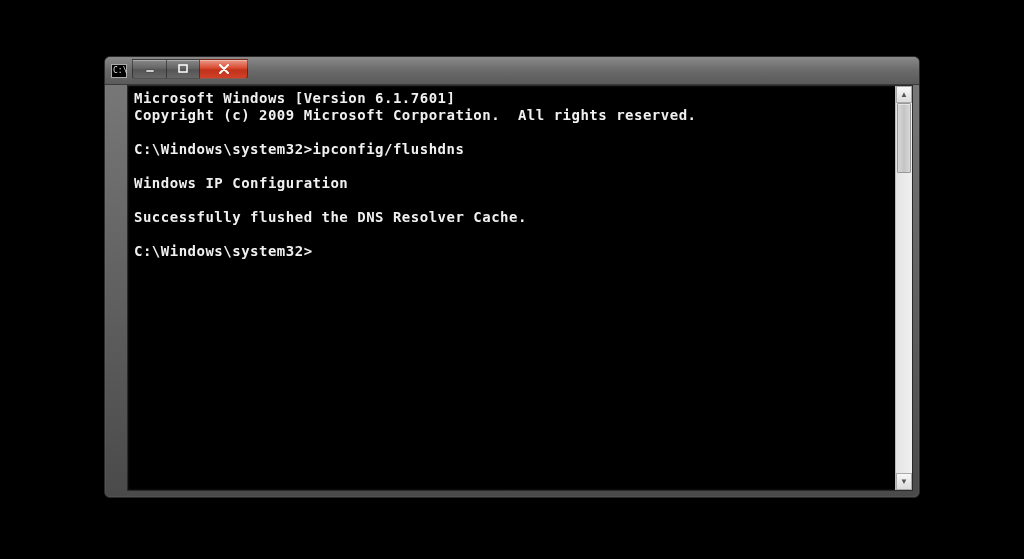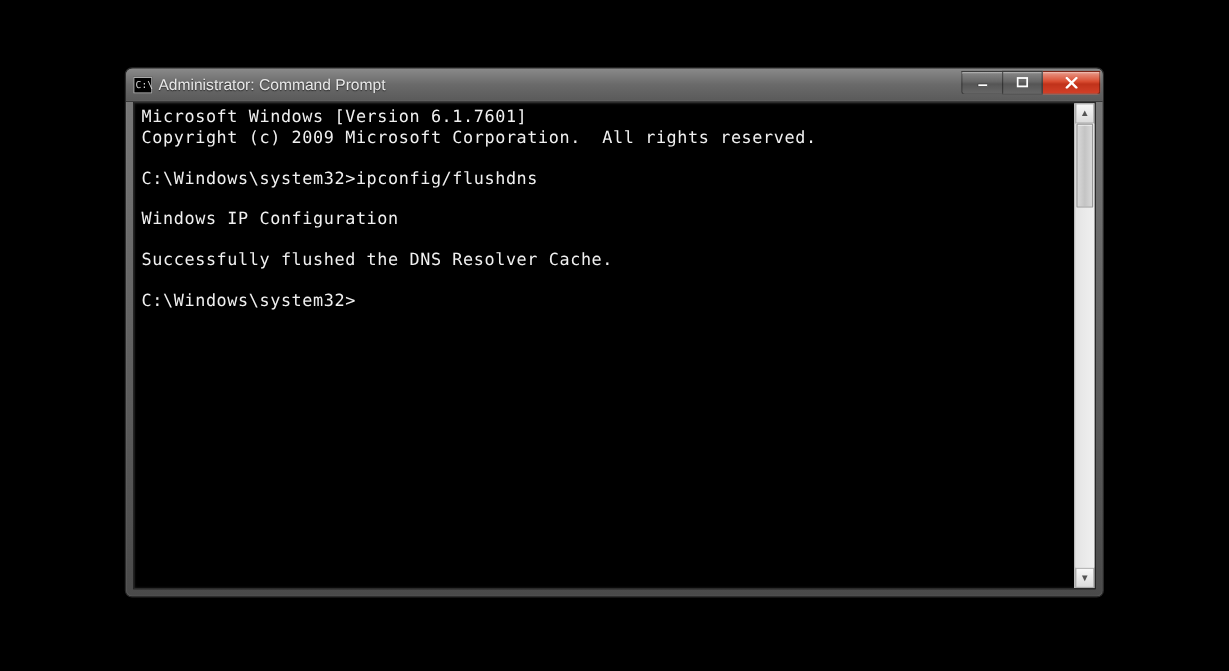--- a/index.html
+++ b/index.html
@@ -74,26 +74,27 @@
     .win-btn.max { }
     .win-btn.close {
       width: 48px;
       border-bottom-right-radius: 3px;
       border-left: none;
       background: linear-gradient(to bottom, #e89a8a 0%, #d94b2f 45%, #c0321a 55%, #d24028 100%);
     }
     .win-btn svg { display: block; }
     .client-area {
       flex: 1;
-      margin: 0 6px 6px 6px;
+      margin: 0 6px 6px 22px;
       display: flex;
       background: #000;
       border: 1px solid #2a2a2a;
       box-shadow: inset 0 0 2px rgba(255,255,255,0.15);
       position: relative;
+      font-weight: bold;
     }
     .terminal {
       flex: 1;
       padding: 4px 6px;
       font-family: "Lucida Console", Consolas, monospace;
       font-size: 14px;
       line-height: 17px;
       color: #f0f0f0;
       white-space: pre;
       overflow: hidden;
@@ -133,21 +134,20 @@
       border-radius: 1px;
       box-shadow: inset 0 1px 0 rgba(255,255,255,0.5);
     }
   </style>
 </head>
 <body>
 
 <div class="window">
   <div class="titlebar">
     <div class="title-icon">C:\</div>
-    <div class="title-text">Administrator: Command Prompt</div>
     <div class="win-buttons">
       <div class="win-btn min">
         <svg width="10" height="10" viewBox="0 0 10 10">
             <rect x="1" y="6" width="8" height="2" fill="#fff" stroke="#333" stroke-width="0.5"></rect>
           </svg>
       </div>
       <div class="win-btn max">
         <svg width="10" height="10" viewBox="0 0 10 10">
             <rect x="1" y="1" width="8" height="7" fill="none" stroke="#fff" stroke-width="1.5"></rect>
           </svg>

